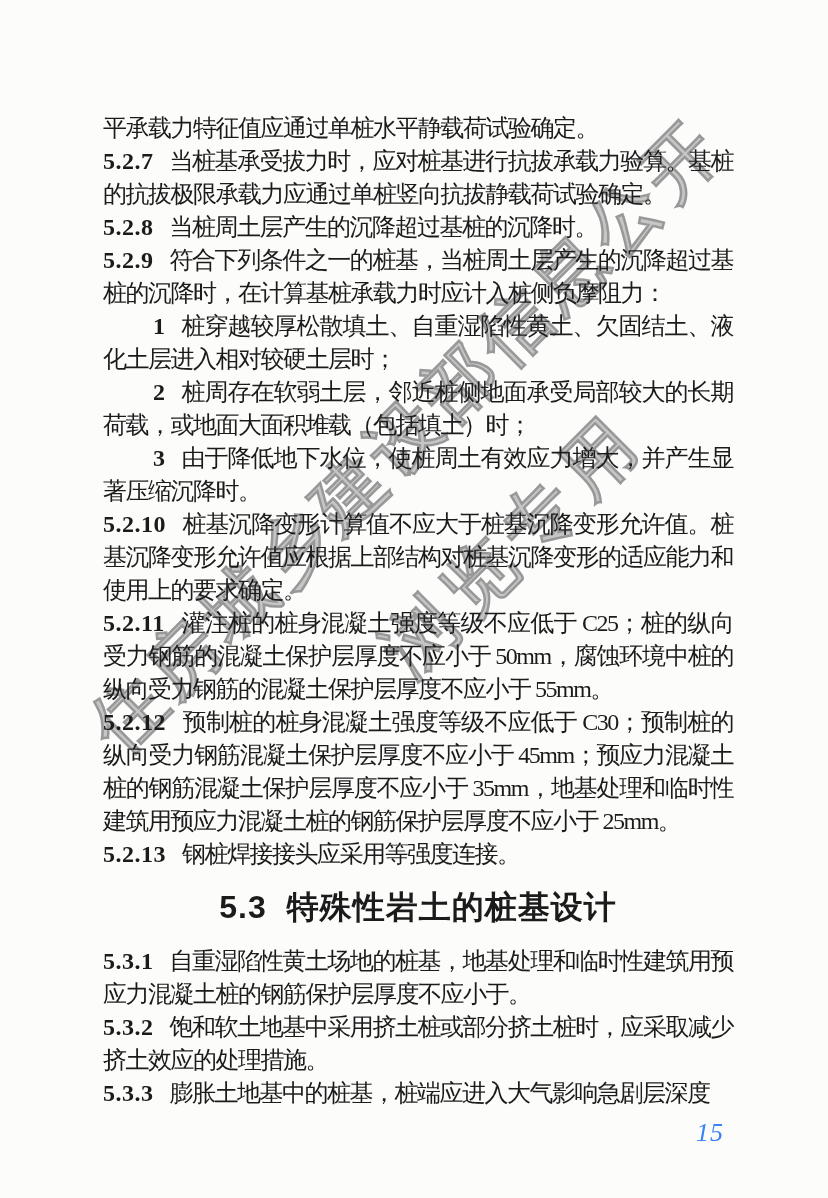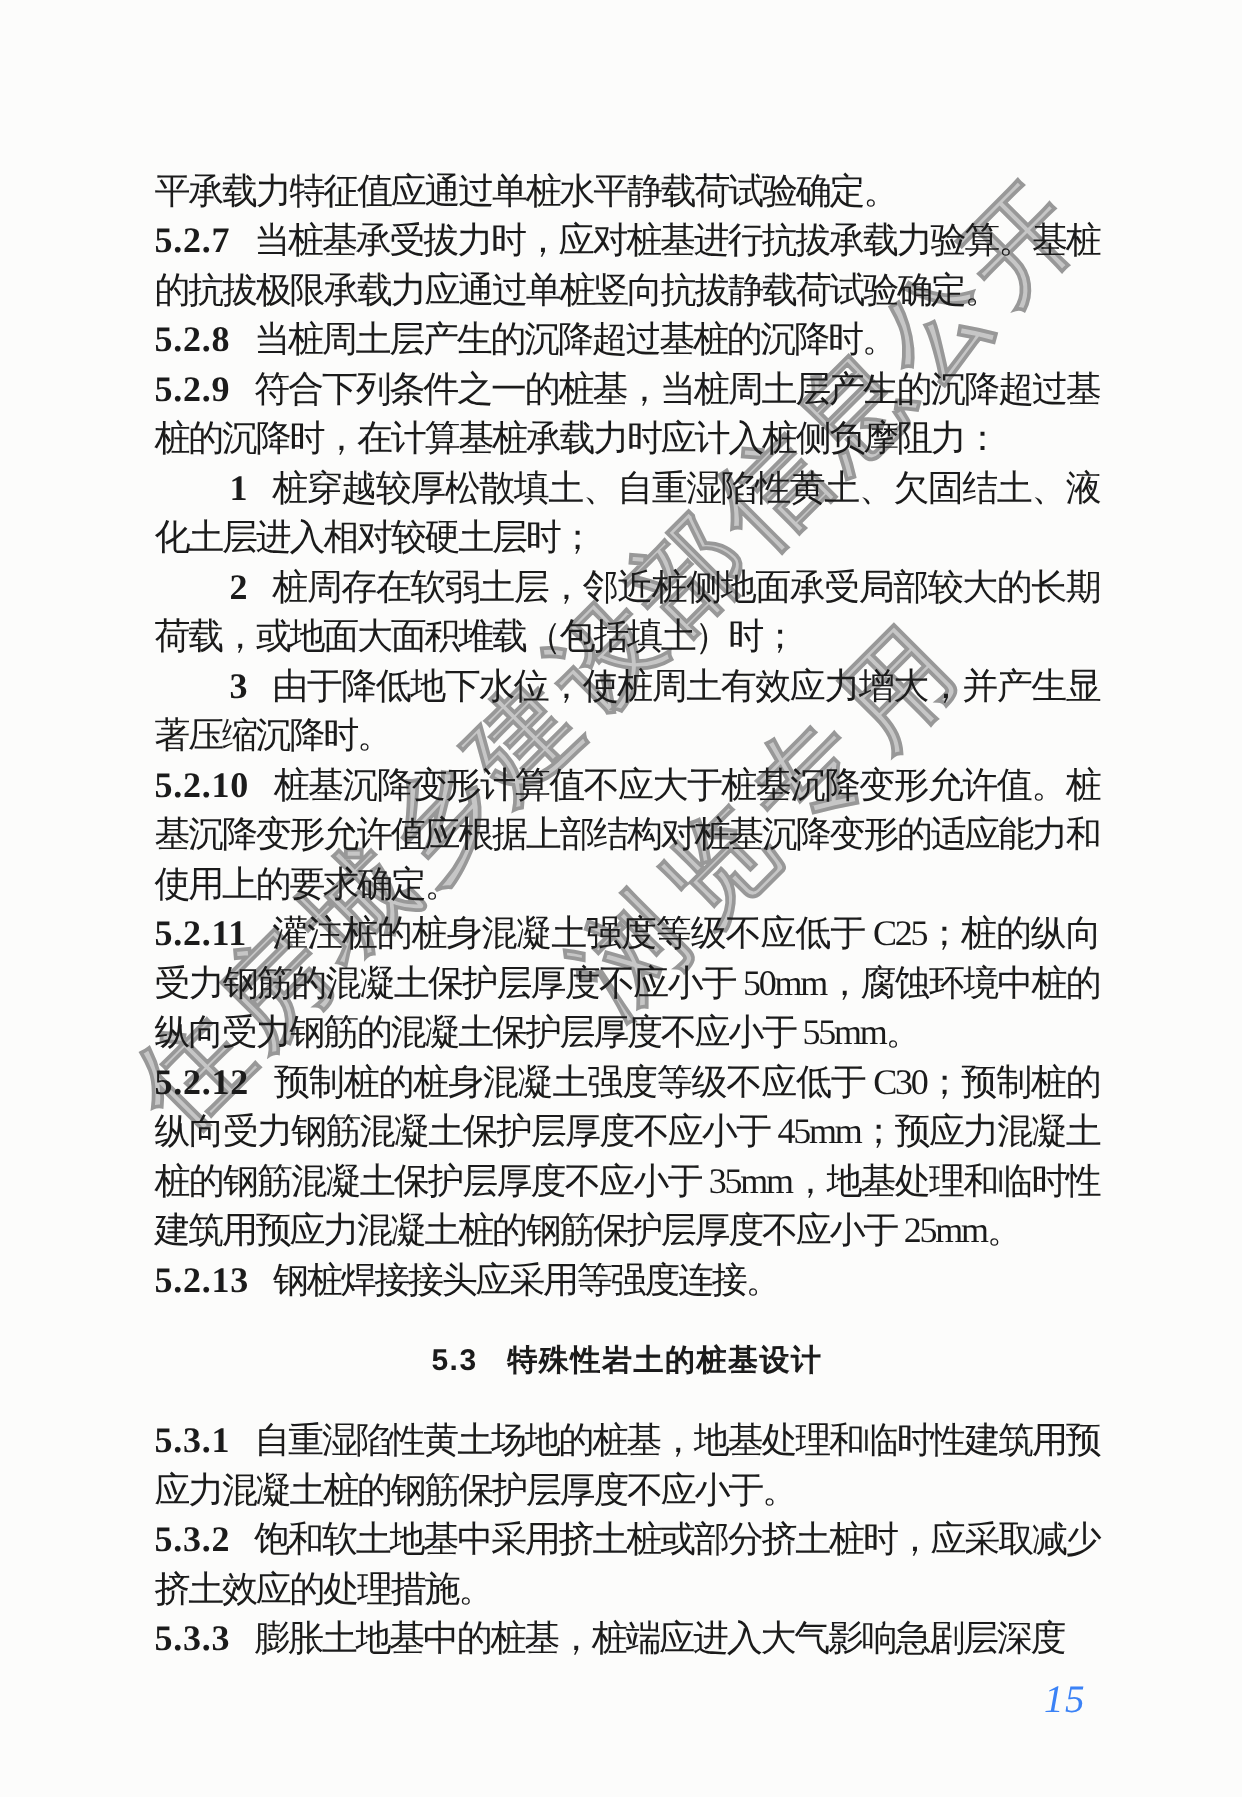--- a/index.html
+++ b/index.html
@@ -32,21 +32,21 @@
   }
   .item { text-indent:50px; }
   .inum {
     font-weight:bold;
     margin-right:16px;
     letter-spacing:0;
   }
   .heading {
     font-family:"Liberation Sans", sans-serif;
     font-weight:bold;
-    font-size:20px;
+    font-size:32px;
     line-height:40px;
     letter-spacing:1px;
     text-align:center;
     margin:16px 0 18px 0;
   }
   .hnum { margin-right:20px; }
   .watermark {
     position:absolute;
     left:10px; top:330px;
     width:900px; height:320px;

